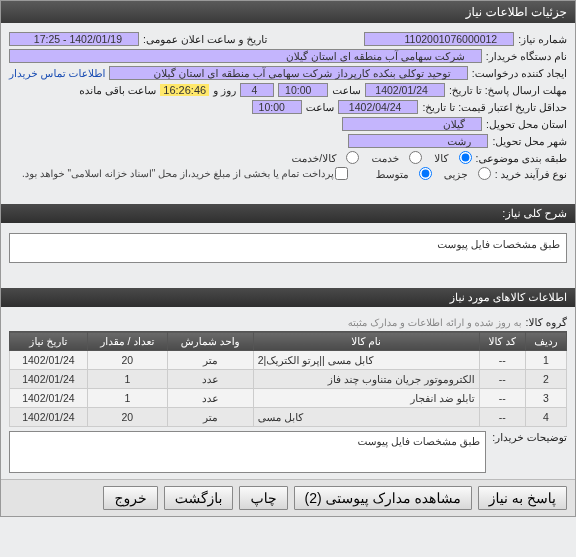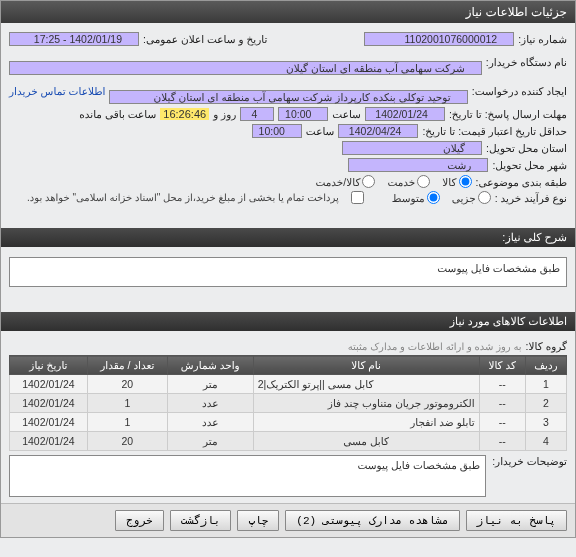--- a/index.html
+++ b/index.html
@@ -3,34 +3,34 @@
 <meta charset="utf-8">
 <style>
 * { box-sizing: border-box; margin: 0; padding: 0; }
 body { font-family: Tahoma, Arial, sans-serif; font-size: 11px; background: #ecedee; color: #333; width: 576px; }
 .window { border: 1px solid #999; background: #ecedee; }
 .titlebar { background: linear-gradient(#5a5a5a,#3a3a3a); color: #fff; padding: 4px 8px; font-size: 12px; text-align: right; }
 .section { padding: 6px 8px; }
 .row { display: flex; align-items: center; margin: 3px 0; gap: 4px; flex-wrap: wrap; }
 .lbl { color: #222; font-size: 10.5px; white-space: nowrap; }
 .fld { background: #c4b5fd; border: 1px solid #888; padding: 1px 16px; font-size: 10.5px; color: #333; height: 14px; display: inline-flex; align-items: center; }
-.fld.wide { flex: 1; min-width: 200px; margin-top: 12px; }
+.fld.wide { flex: 1; min-width: 200px; }
 .link { color: #1a4db3; font-size: 10.5px; cursor: pointer; }
-.radio { display: inline-flex; align-items: flex-end; gap: 2px; font-size: 10.5px; margin-left: 8px; }
+.radio { display: inline-flex; align-items: flex-end; gap: 10px; font-size: 10.5px; margin-left: 8px; }
 .radio input { margin: 0; }
-.check { display: inline-flex; align-items: center; gap: 12px; font-size: 10.5px; }
+.check { display: inline-flex; align-items: center; gap: 1px; font-size: 10.5px; }
 .smallnote { font-size: 10px; color: #444; }
 .subheader { background: linear-gradient(#4a4a4a,#2f2f2f); color: #fff; padding: 3px 8px; font-size: 11px; text-align: right; margin-top: 15px; }
 .box { border: 1px solid #888; background: #fff; padding: 4px 6px; margin: 4px 0; font-size: 10.5px; position: relative; }
 table { width: 100%; border-collapse: collapse; font-size: 10.5px; }
 th { background: linear-gradient(#6a6a6a,#4a4a4a); color: #fff; padding: 3px 4px; border: 1px solid #555; font-weight: normal; }
 td { background: #f3f3f3; padding: 3px 4px; border: 1px solid #ccc; text-align: center; }
 tr:nth-child(even) td { background: #e8e8e8; }
 .btnbar { display: flex; gap: 6px; padding: 6px 8px; justify-content: flex-start; background: #e3e3e3; border-top: 1px solid #bbb; }
-.btn { background: linear-gradient(#fafafa,#d8d8d8); border: 1px solid #888; border-radius: 1px; padding: 3px 10px; font-size: 11px; cursor: pointer; font-family: Liberation Mono, monospace; }
+.btn { background: linear-gradient(#fafafa,#d8d8d8); border: 1px solid #888; border-radius: 1px; padding: 3px 10px; font-size: 14px; cursor: pointer; font-family: Liberation Sans, sans-serif; }
 .hl { background: #ffe86b; padding: 0 3px; }
 .buyer-notes { display: flex; align-items: flex-start; gap: 6px; margin-top: 4px; }
 .textarea { flex: 1; height: 42px; background: #fff; border: 1px solid #888; padding: 3px 5px; font-size: 10.5px; }
 </style>
 </head>
 <body>
 
 <div class="window">
   <div class="titlebar">
     <span>جزئیات اطلاعات نیاز</span>
@@ -166,21 +166,21 @@
             <td>3</td>
             <td>--</td>
             <td style="text-align: right;">تابلو ضد انفجار</td>
             <td>عدد</td>
             <td>1</td>
             <td>1402/01/24</td>
           </tr>
           <tr>
             <td>4</td>
             <td>--</td>
-            <td style="text-align: center;">کابل مسی</td>
+            <td style="text-align: left;">کابل مسی</td>
             <td>متر</td>
             <td>20</td>
             <td>1402/01/24</td>
           </tr>
         </tbody>
     </table>
 
     <div class="buyer-notes">
       <span class="lbl">توضیحات خریدار:</span>
       <div class="textarea">

